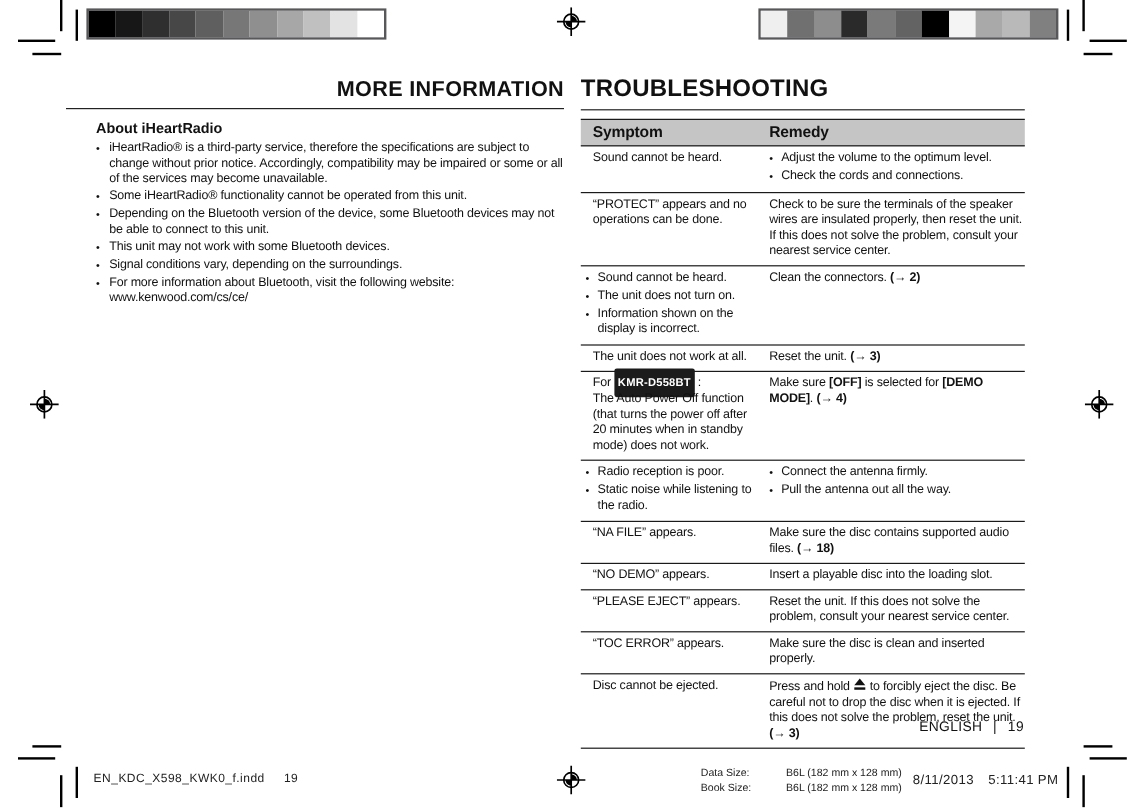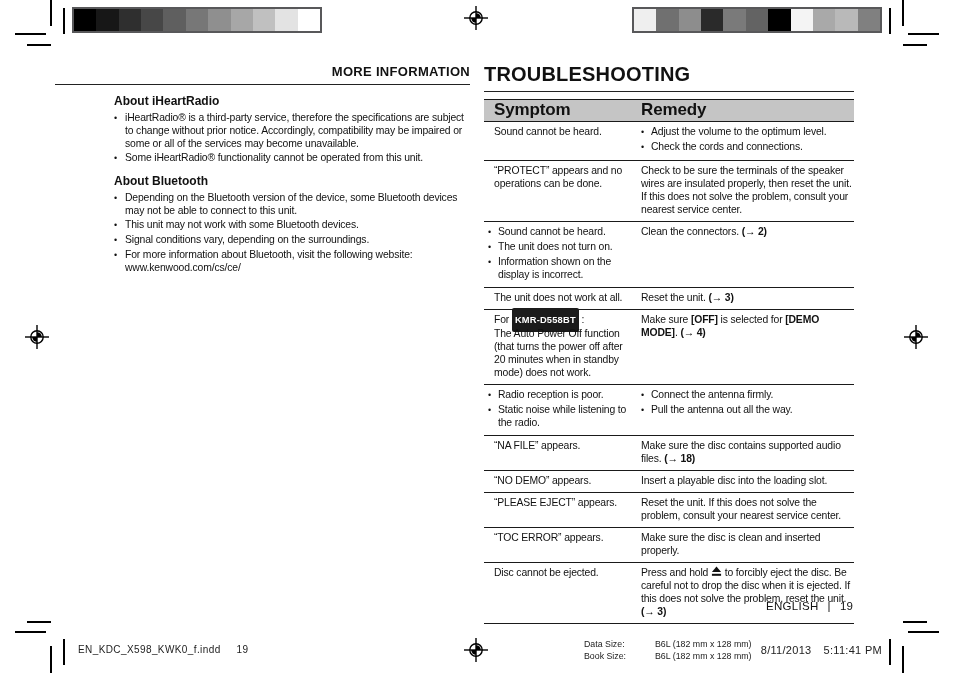--- a/index.html
+++ b/index.html
@@ -14,36 +14,36 @@
   .cal-right { left:632px; }
 
   
   .mark { position:absolute; background:#000; }
 
   
   .reg { position:absolute; width:24px; height:24px; }
 
   
   .col-left { position:absolute; left:55px; top:64px; width:415px; }
-  .mi-header { text-align:right; font-size:13px; font-weight:bold; letter-spacing:.3px; }
+  .mi-header { text-align:right; font-size:18px; font-weight:bold; letter-spacing:.3px; }
   .rule { border:none; border-top:1.3px solid #222; margin:5px 0 0 0; }
-  .sections { margin-left:59px; }
+  .sections { margin-left:25px; }
   .sec-title { font-size:12px; font-weight:bold; margin:9px 0 3px 0; }
   .blist { list-style:none; margin:0; padding:0; font-size:10.4px; line-height:13px; letter-spacing:-0.15px; }
   .blist li { display:flex; margin-bottom:1px; }
   .bu { width:11px; flex:none; font-size:9px; padding-top:1px; }
   .btext { flex:1; }
 
   
   .col-right { position:absolute; left:484px; top:63px; width:370px; }
   .ts-header { font-size:20px; font-weight:bold; margin:0; letter-spacing:.2px; }
   .ttable { margin-top:7px; font-size:10.4px; line-height:13px; letter-spacing:-0.15px;
             border-bottom:1.5px solid #1a1a1a; }
   .thead { display:flex; background:#c5c5c5; border-top:1.5px solid #1a1a1a;
-           border-bottom:1.5px solid #1a1a1a; font-weight:bold; font-size:17px; }
+           border-bottom:1.5px solid #1a1a1a; font-weight:bold; font-size:13px; }
   .trow { display:flex; border-bottom:1.2px solid #1a1a1a; }
   .trow:last-child { border-bottom:none; }
   .c1 { width:157px; flex:none; box-sizing:border-box; padding:3px 8px 5px 10px; }
   .c2 { flex:1; padding:3px 2px 5px 0; }
   .c1 .blist { margin-left:-6px; }
   .c1 .bu, .c2 .bu { width:10px; }
   .badge { background:#1b1b1b; color:#fff; font-weight:bold; font-size:9.3px;
            padding:7px 3px; border-radius:2px; letter-spacing:.2px; }
   .ref { font-weight:bold; white-space:nowrap; }
   .bold { font-weight:bold; }
@@ -148,21 +148,20 @@
             <span class="bu">•</span>
             <span class="btext">iHeartRadio® is a third-party service, therefore the specifications are subject to change without prior notice. Accordingly, compatibility may be impaired or some or all of the services may become unavailable.</span>
           </li>
           <li>
             <span class="bu">•</span>
             <span class="btext">Some iHeartRadio® functionality cannot be operated from this unit.</span>
           </li>
         </ul>
       </section>
       <section>
-        <h2 class="sec-title">About Bluetooth</h2>
         <ul class="blist">
           <li>
             <span class="bu">•</span>
             <span class="btext">Depending on the Bluetooth version of the device, some Bluetooth devices may not be able to connect to this unit.</span>
           </li>
           <li>
             <span class="bu">•</span>
             <span class="btext">This unit may not work with some Bluetooth devices.</span>
           </li>
           <li>

